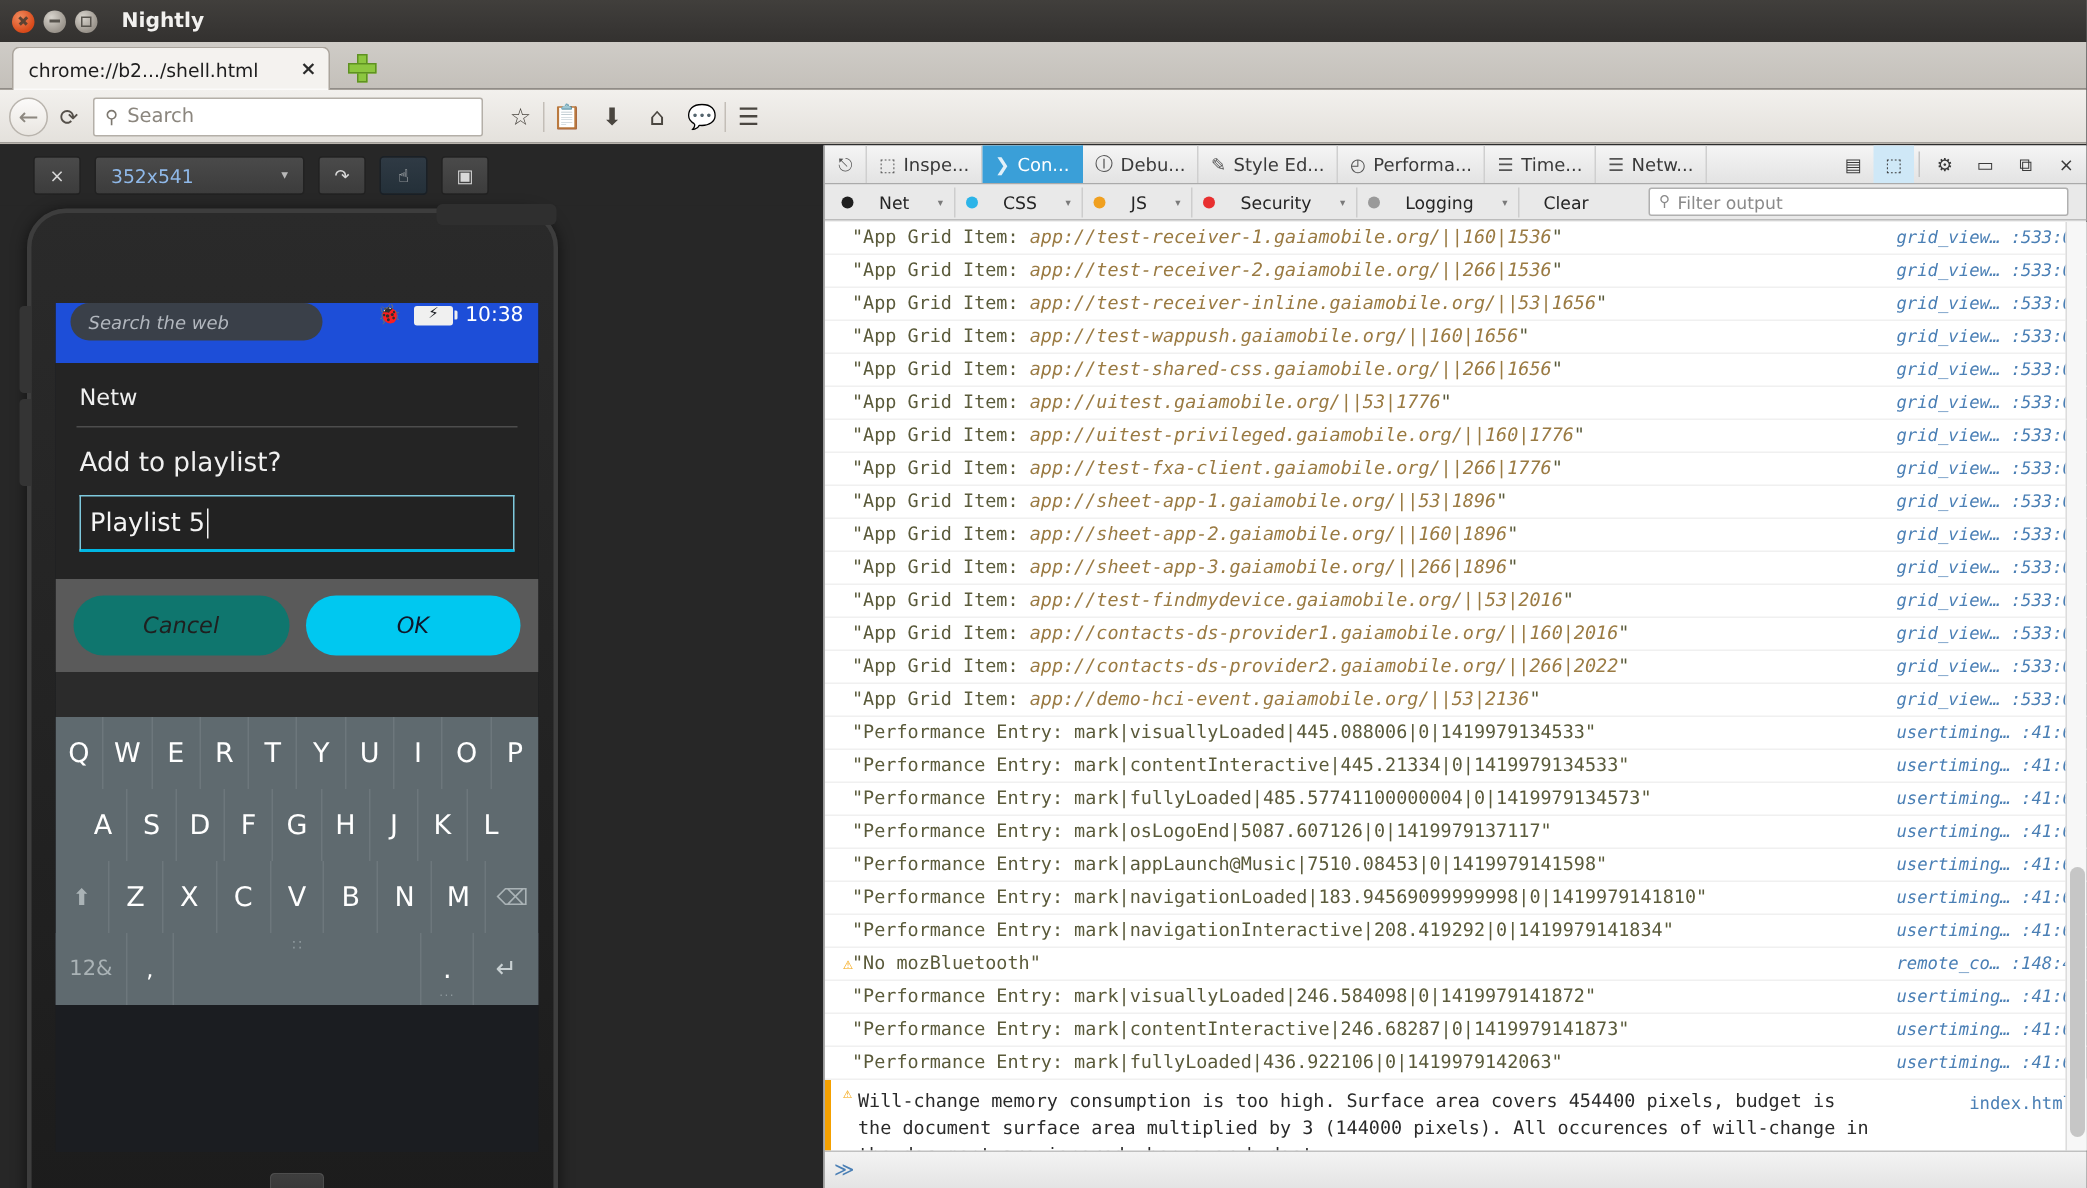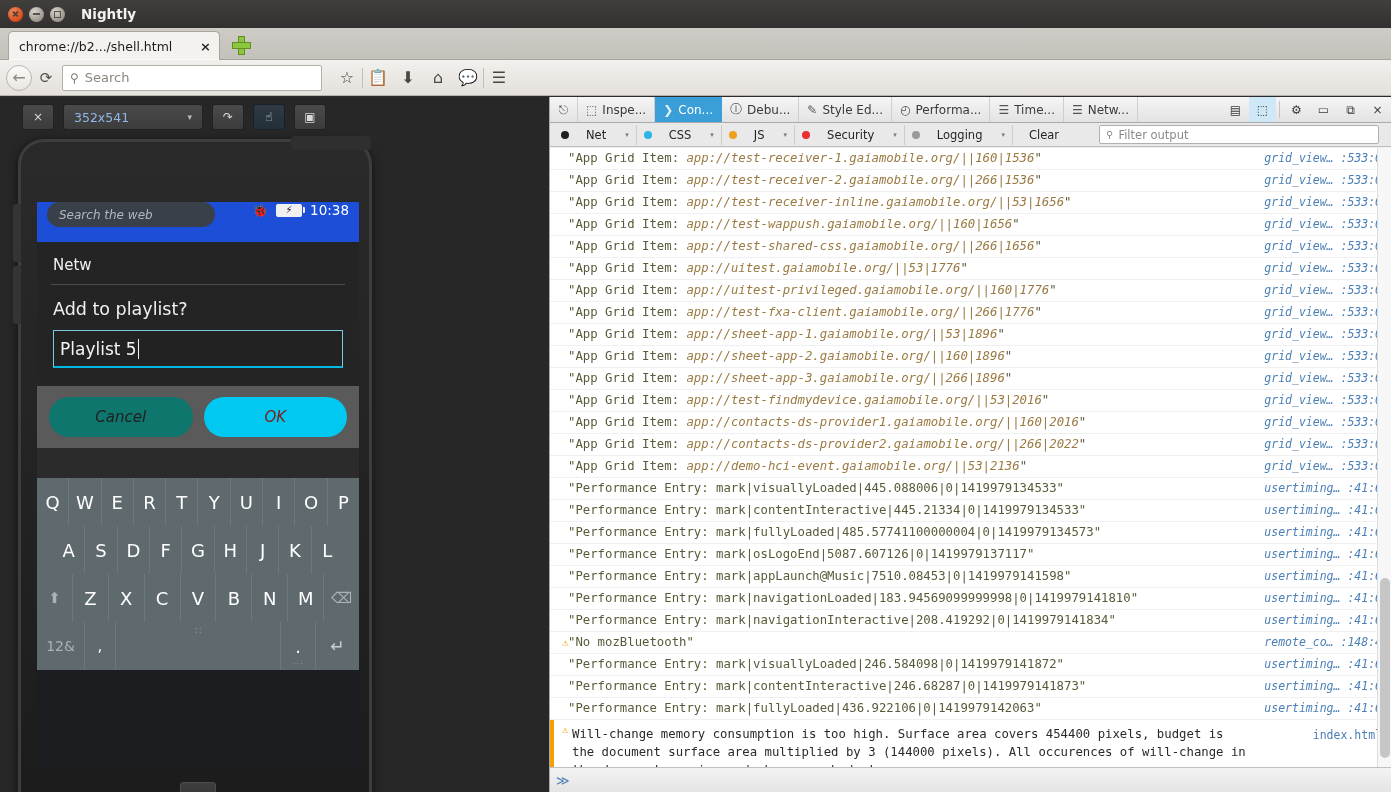--- a/index.html
+++ b/index.html
@@ -179,21 +179,21 @@
   #dlg-input .caret { width:1px; height:20px; background:#f4f4f4; margin-left:1px; }
   #dlg-actions {
     background:#5a5a5a; padding: 11px 12px; display:flex; gap:11px;
   }
   .dlg-btn {
     flex:1; height: 40px; border-radius:20px;
     display:flex; align-items:center; justify-content:center;
     font-size:15px; font-style: italic;
   }
   #btn-cancel { background:#0f766e; color:#1f1f1f; }
-  #btn-ok { background:#00c8f0; color:#7f1d1d; }
+  #btn-ok { background:#00c8f0; color:#0f172a; }
 
   
   #kb-gap { height: 30px; background:#2b2b2b; }
   #keyboard { background:#5f6a6f; padding: 0; }
   .kb-row { display:flex; height: 48px; }
   .key {
     flex:1; display:flex; align-items:center; justify-content:center;
     color:#fff; font-size:18px; position:relative;
     border-right: 1px solid rgba(255,255,255,0.09);
   }

